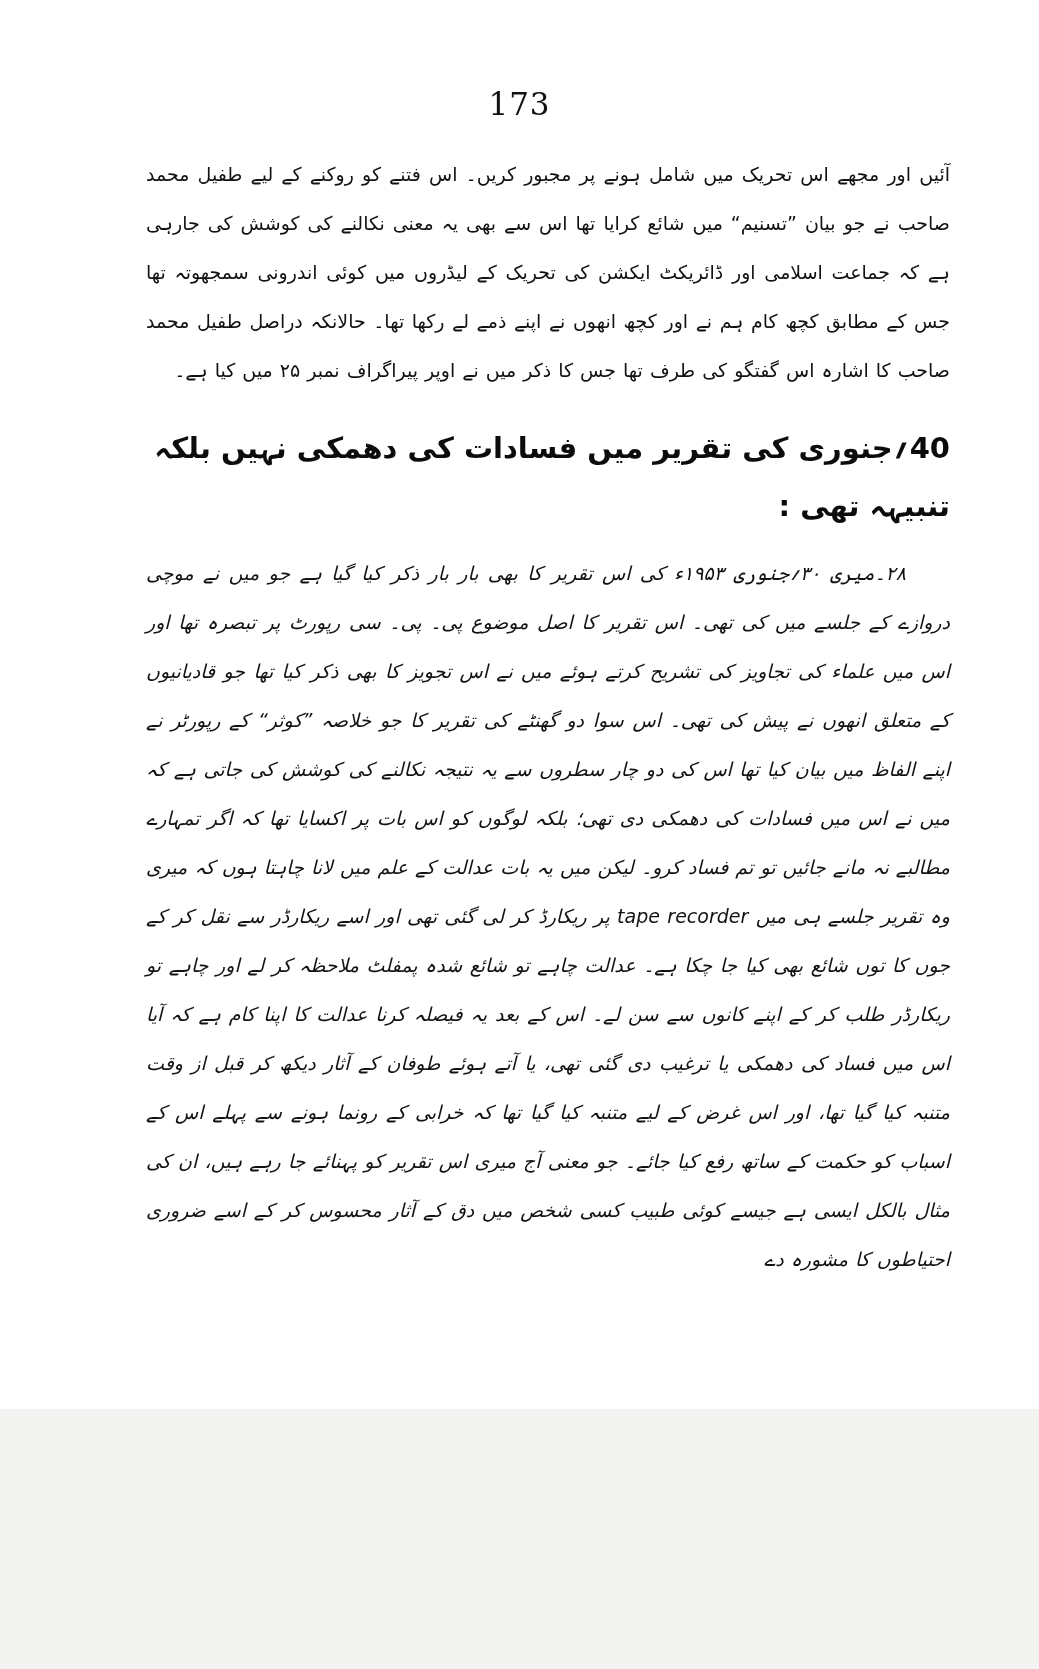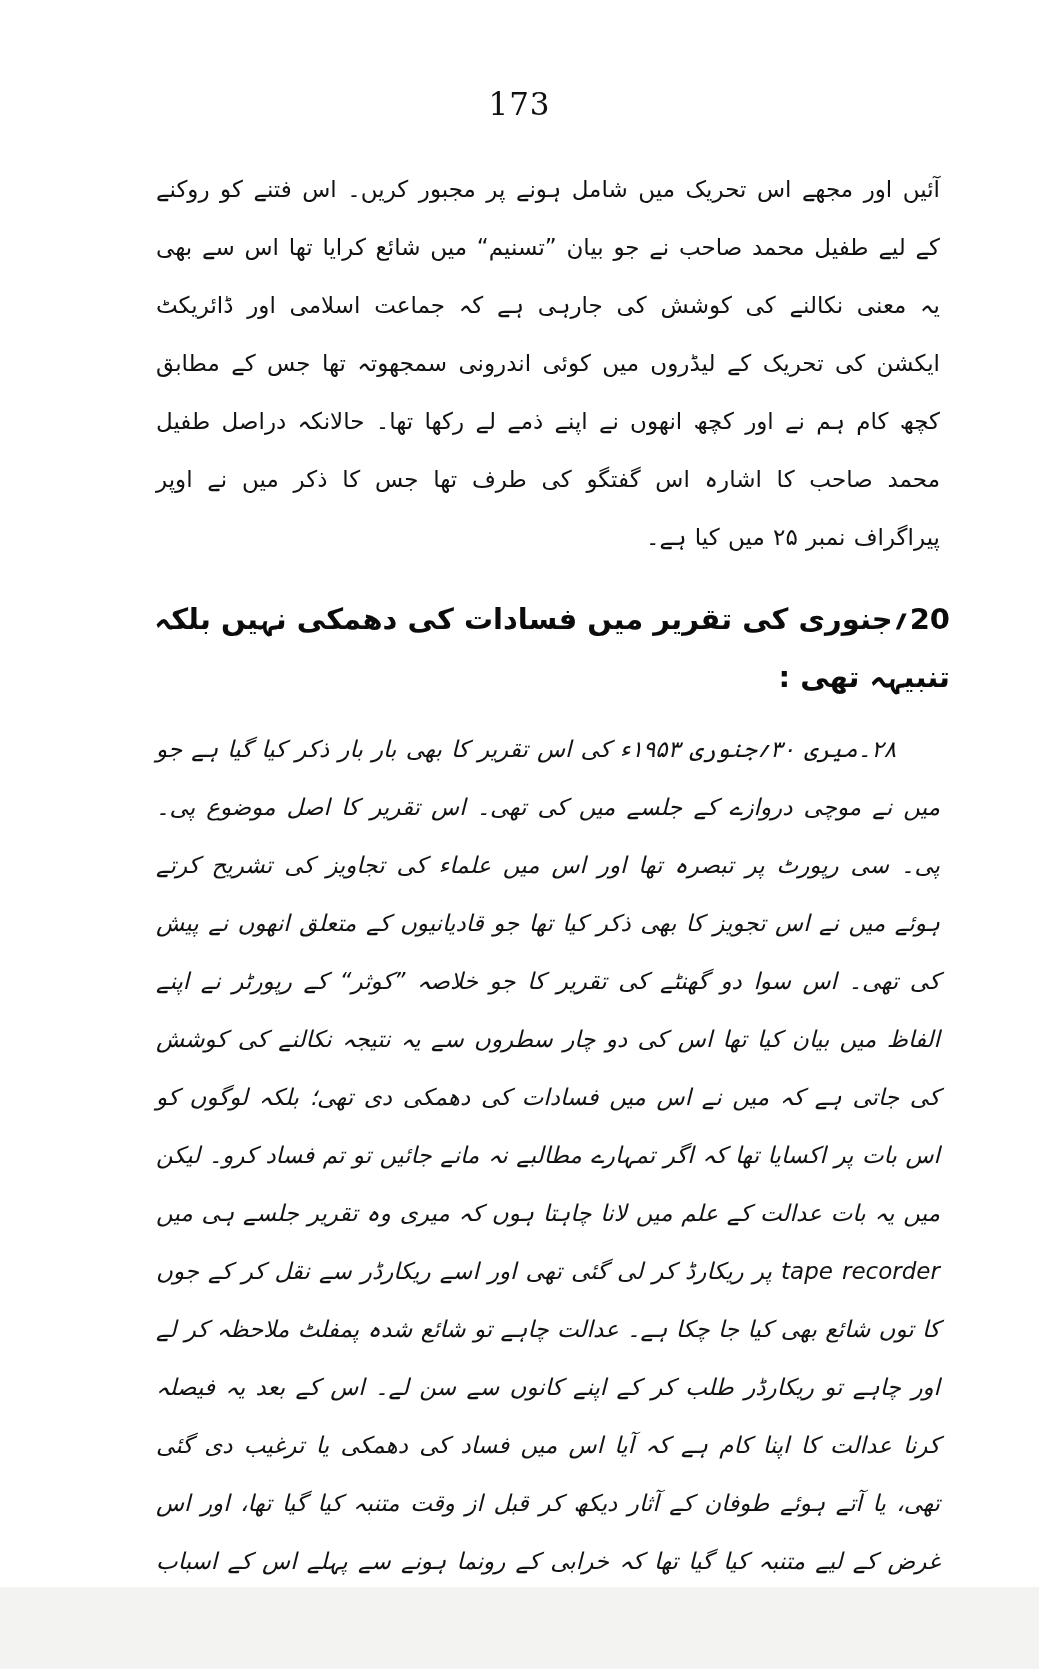--- a/index.html
+++ b/index.html
@@ -3,21 +3,21 @@
 <meta charset="utf-8">
 <style>
   html, body {
     margin: 0;
     padding: 0;
     background: #f3f3f1;
   }
   .page {
     position: relative;
     width: 1039px;
-    height: 1587px;
+    height: 1409px;
     margin: 0 auto;
     background: #ffffff;
     box-sizing: border-box;
     font-family: "DejaVu Sans", sans-serif;
     color: #121212;
     overflow: hidden;
   }
   .page-number {
     position: absolute;
     top: 86px;
@@ -31,23 +31,23 @@
   }
   .content {
     position: absolute;
     top: 150px;
     right: 89px;
     left: 146px;
     direction: rtl;
     text-align: justify;
   }
   .para {
-    margin: 10px;
-    font-size: 23px;
-    line-height: 58px;
+    margin: 0;
+    font-size: 19px;
+    line-height: 49px;
     word-spacing: 1px;
   }
   .para.indent-first {
     text-indent: 44px;
     font-style: italic;
   }
   .section-heading {
     margin: 24px 0 14px 0;
     font-size: 29px;
     font-weight: bold;
@@ -60,18 +60,18 @@
 <body>
 
 <div class="page">
 
   <div class="page-number">173</div>
 
   <div class="content" dir="rtl">
 
     <p class="para">آئیں اور مجھے اس تحریک میں شامل ہونے پر مجبور کریں۔ اس فتنے کو روکنے کے لیے طفیل محمد صاحب نے جو بیان ”تسنیم“ میں شائع کرایا تھا اس سے بھی یہ معنی نکالنے کی کوشش کی جارہی ہے کہ جماعت اسلامی اور ڈائریکٹ ایکشن کی تحریک کے لیڈروں میں کوئی اندرونی سمجھوتہ تھا جس کے مطابق کچھ کام ہم نے اور کچھ انھوں نے اپنے ذمے لے رکھا تھا۔ حالانکہ دراصل طفیل محمد صاحب کا اشارہ اس گفتگو کی طرف تھا جس کا ذکر میں نے اوپر پیراگراف نمبر ۲۵ میں کیا ہے۔</p>
 
-    <h2 class="section-heading">20؍جنوری کی تقریر میں فسادات کی دھمکی نہیں بلکہ تنبیہہ تھی :</h2>
+    <h2 class="section-heading">40؍جنوری کی تقریر میں فسادات کی دھمکی نہیں بلکہ تنبیہہ تھی :</h2>
 
     <p class="para indent-first">۲۸۔میری ۳۰؍جنوری ۱۹۵۳ء کی اس تقریر کا بھی بار بار ذکر کیا گیا ہے جو میں نے موچی دروازے کے جلسے میں کی تھی۔ اس تقریر کا اصل موضوع پی۔ پی۔ سی رپورٹ پر تبصرہ تھا اور اس میں علماء کی تجاویز کی تشریح کرتے ہوئے میں نے اس تجویز کا بھی ذکر کیا تھا جو قادیانیوں کے متعلق انھوں نے پیش کی تھی۔ اس سوا دو گھنٹے کی تقریر کا جو خلاصہ ”کوثر“ کے رپورٹر نے اپنے الفاظ میں بیان کیا تھا اس کی دو چار سطروں سے یہ نتیجہ نکالنے کی کوشش کی جاتی ہے کہ میں نے اس میں فسادات کی دھمکی دی تھی؛ بلکہ لوگوں کو اس بات پر اکسایا تھا کہ اگر تمہارے مطالبے نہ مانے جائیں تو تم فساد کرو۔ لیکن میں یہ بات عدالت کے علم میں لانا چاہتا ہوں کہ میری وہ تقریر جلسے ہی میں tape recorder پر ریکارڈ کر لی گئی تھی اور اسے ریکارڈر سے نقل کر کے جوں کا توں شائع بھی کیا جا چکا ہے۔ عدالت چاہے تو شائع شدہ پمفلٹ ملاحظہ کر لے اور چاہے تو ریکارڈر طلب کر کے اپنے کانوں سے سن لے۔ اس کے بعد یہ فیصلہ کرنا عدالت کا اپنا کام ہے کہ آیا اس میں فساد کی دھمکی یا ترغیب دی گئی تھی، یا آتے ہوئے طوفان کے آثار دیکھ کر قبل از وقت متنبہ کیا گیا تھا، اور اس غرض کے لیے متنبہ کیا گیا تھا کہ خرابی کے رونما ہونے سے پہلے اس کے اسباب کو حکمت کے ساتھ رفع کیا جائے۔ جو معنی آج میری اس تقریر کو پہنائے جا رہے ہیں، ان کی مثال بالکل ایسی ہے جیسے کوئی طبیب کسی شخص میں دق کے آثار محسوس کر کے اسے ضروری احتیاطوں کا مشورہ دے</p>
 
   </div>
 </div>
 
 </body></html>

